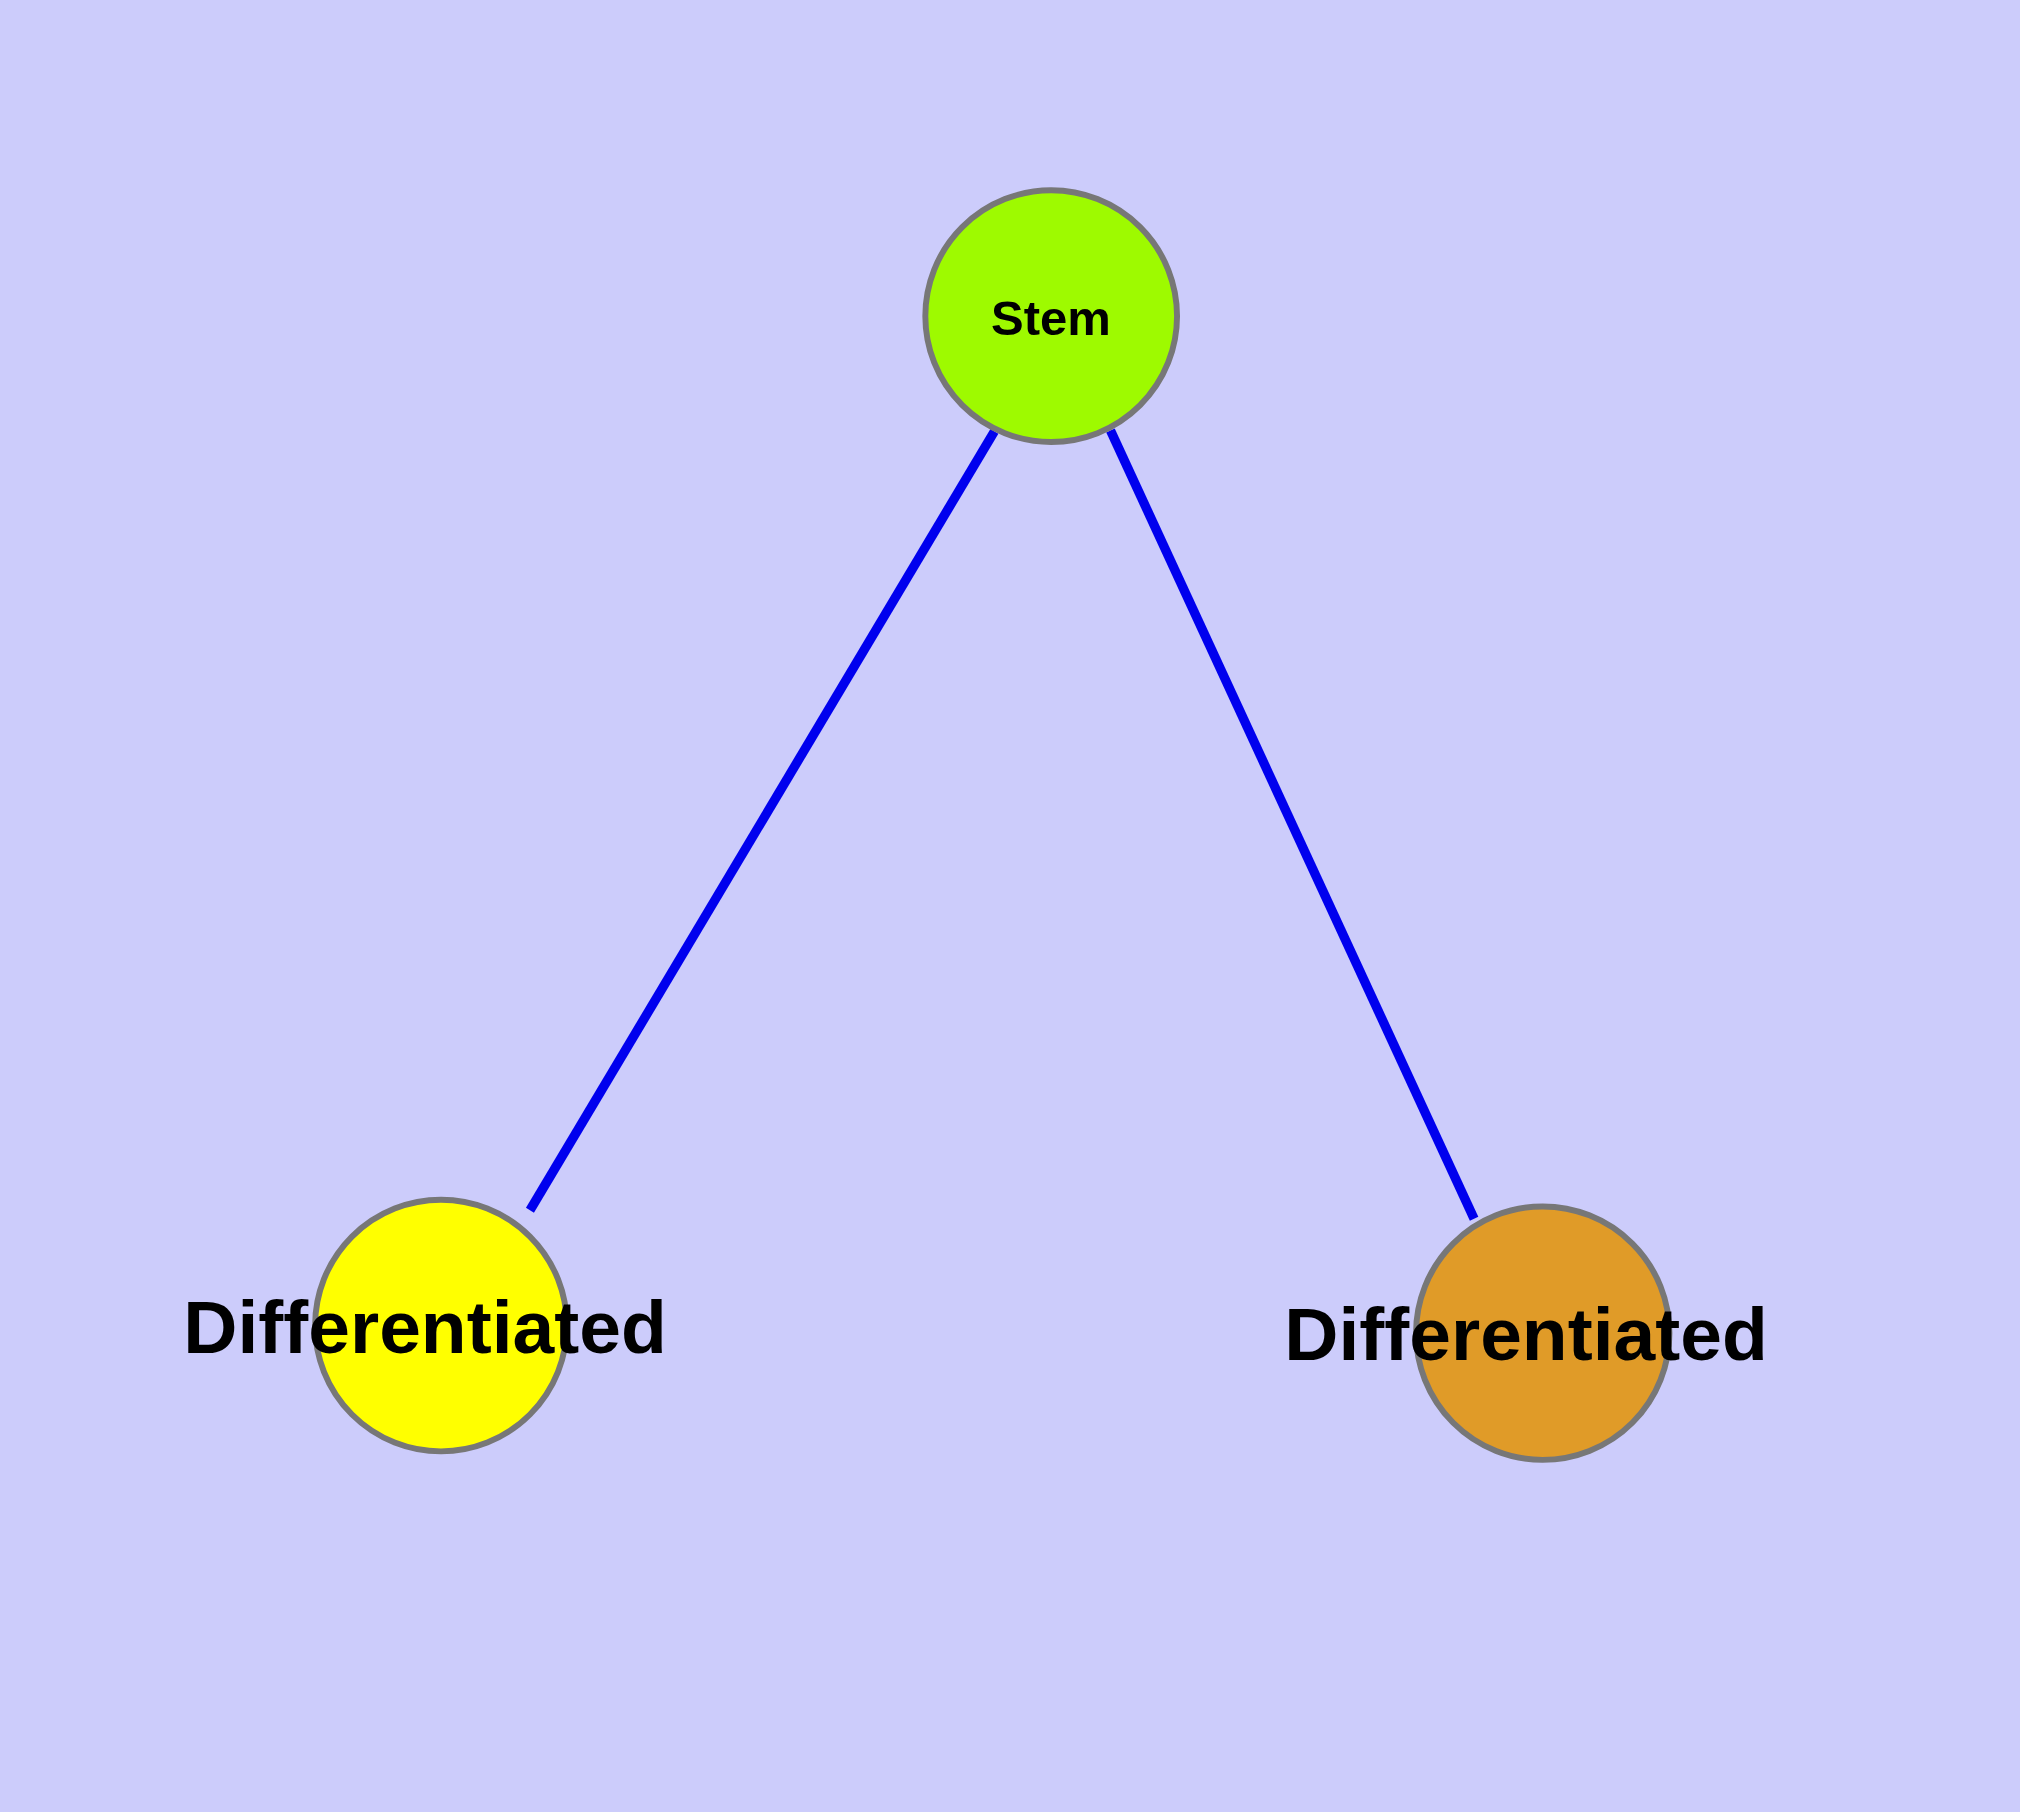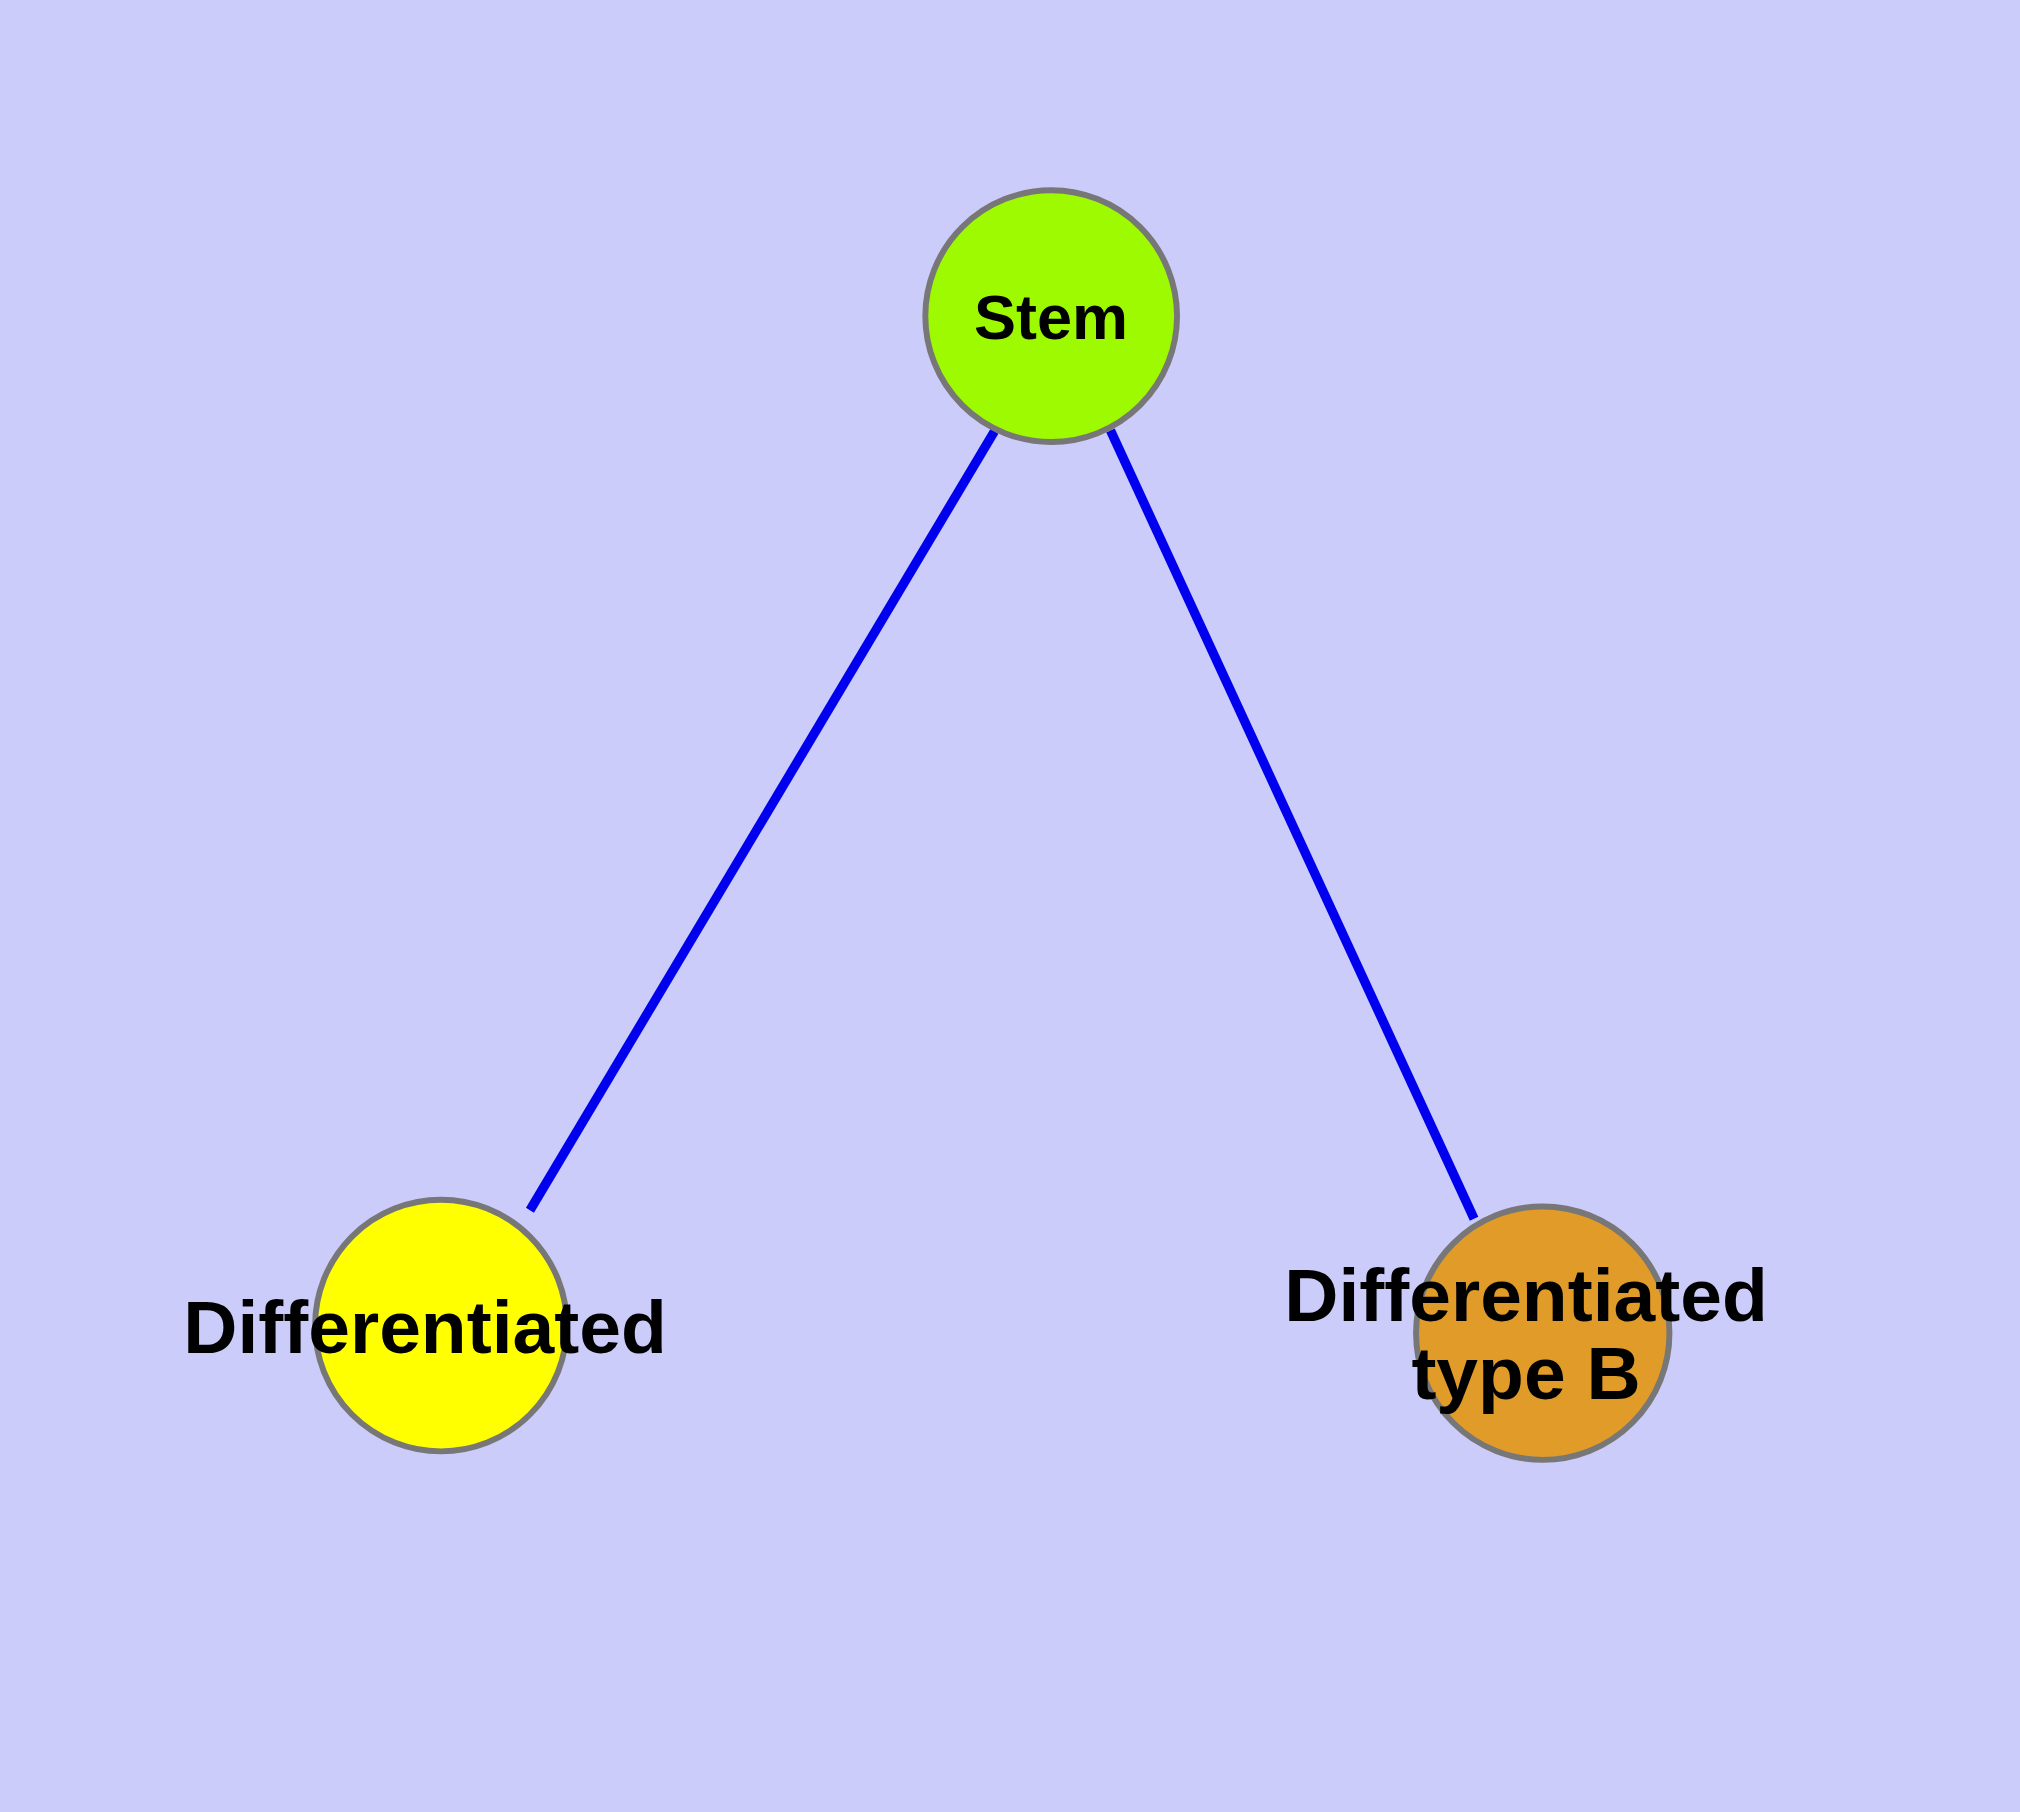--- a/index.html
+++ b/index.html
@@ -35,21 +35,21 @@
     text-align: center;
     white-space: nowrap;
     line-height: 1.04;
     pointer-events: none;
     transform: translate(-50%, -50%);
   }
   .node-label .label-line {
     display: block;
   }
   #label-stem {
-    font-size: 63px;
+    font-size: 49px;
     left: 1051px;
     top: 318px;
   }
   #label-diff-a {
     font-size: 75px;
     left: 425px;
     top: 1327px;
   }
   #label-diff-b {
     font-size: 75px;
@@ -77,17 +77,16 @@
   <div class="node-label" id="label-stem" style="color: rgb(0, 0, 0);">
     <span class="label-line">Stem</span>
   </div>
 
   <div class="node-label" id="label-diff-a" style="color: rgb(0, 0, 0);">
     <span class="label-line">Differentiated</span>
   </div>
 
   <div class="node-label" id="label-diff-b" style="color: rgb(0, 0, 0);">
     <span class="label-line">Differentiated</span>
-    <span class="label-line">type B</span>
   </div>
 
 </div>
 
 
 </body></html>

